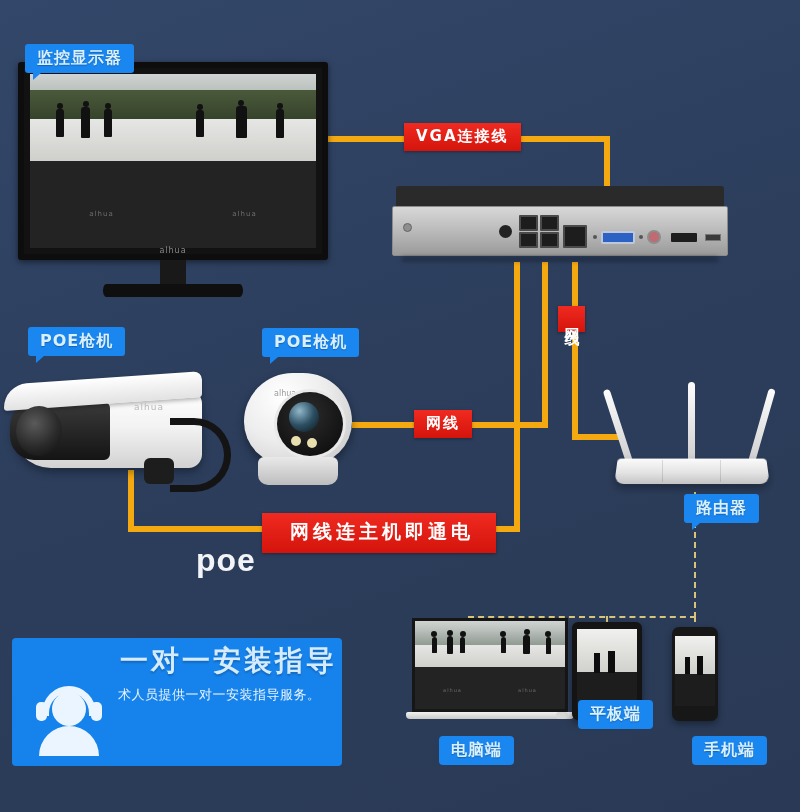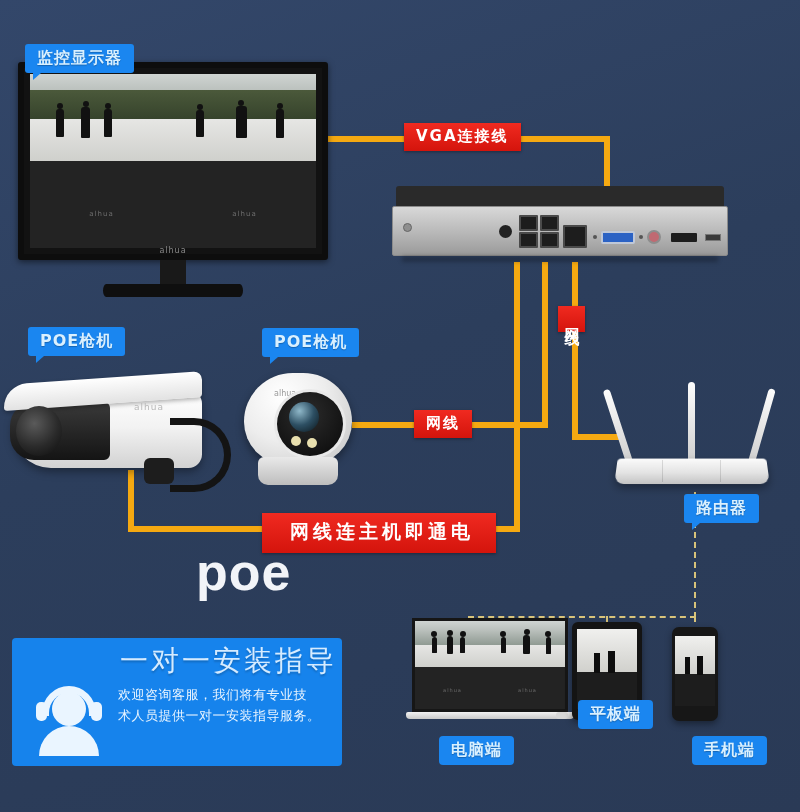--- a/index.html
+++ b/index.html
@@ -167,27 +167,27 @@
   .ph-body{position:absolute;left:0;top:0;width:46px;height:94px;background:#171717;border-radius:7px;box-shadow:0 3px 7px rgba(0,0,0,.4);}
   .ph-screen{position:absolute;left:3px;top:9px;width:40px;height:70px;background:#2c2c2c;overflow:hidden;}
 
   
   .feed{position:relative;width:100%;height:100%;background:#d7d7d5;overflow:hidden;}
   .feed .fground{position:absolute;left:0;bottom:0;width:100%;height:46%;background:#1d1d1d;}
   .feed .fsky{position:absolute;left:0;top:0;width:100%;height:56%;background:linear-gradient(180deg,#f0f0ee,#cfcfcb);}
   .fp{position:absolute;background:#0d0d0d;}
 
   
-  #poeword{position:absolute;left:196px;top:542px;color:#f2f4f8;font-size:52px;
+  #poeword{position:absolute;left:196px;top:542px;color:#f2f4f8;font-size:32px;
     font-weight:bold;letter-spacing:1px;z-index:30;
     font-family:"Liberation Sans",sans-serif;}
 
   
   #promo{position:absolute;left:12px;top:638px;width:330px;height:128px;background:#1683ec;border-radius:4px;z-index:35;}
-  #promo .ptitle{position:absolute;left:108px;top:4px;color:#d5ebff;font-size:28px;font-weight:normal;letter-spacing:3px;text-shadow:0 2px 2px rgba(0,0,0,.2);}
+  #promo .ptitle{position:absolute;left:108px;top:4px;color:#d5ebff;font-size:28px;font-weight:bold;letter-spacing:3px;text-shadow:0 2px 2px rgba(0,0,0,.2);}
   #promo .pbody{position:absolute;left:106px;top:46px;width:218px;color:#eaf5ff;font-size:13px;line-height:1.65;letter-spacing:.5px;}
   #promo .agent{position:absolute;left:22px;top:44px;width:70px;height:72px;}
   .ag-head{position:absolute;left:18px;top:10px;width:34px;height:34px;border-radius:50%;background:#eaf5ff;}
   .ag-band{position:absolute;left:8px;top:4px;width:54px;height:30px;border:7px solid #eaf5ff;border-bottom:none;border-radius:30px 30px 0 0;box-sizing:border-box;}
   .ag-ear{position:absolute;top:20px;width:11px;height:19px;background:#eaf5ff;border-radius:5px;}
   .ag-body{position:absolute;left:5px;top:44px;width:60px;height:30px;background:#eaf5ff;border-radius:30px 30px 0 0;}
 
   
   #title{position:absolute;right:18px;top:28px;background:#1a86f0;color:#dff0ff;
     font-size:21px;font-weight:bold;letter-spacing:3px;padding:7px 20px 9px;border-radius:2px;z-index:40;}
@@ -374,18 +374,17 @@
   <div id="promo">
     <div class="agent">
       <div class="ag-band"></div>
       <div class="ag-ear" style="left:2px;"></div>
       <div class="ag-ear" style="left:57px;"></div>
       <div class="ag-head"></div>
       <div class="ag-body"></div>
     </div>
     <div class="ptitle">一对一安装指导</div>
     <div class="pbody">
-      <div>欢迎咨询客服，我们将有专业技</div>
       <div>术人员提供一对一安装指导服务。</div>
     </div>
   </div>
 
 </div>
 
 </body></html>

